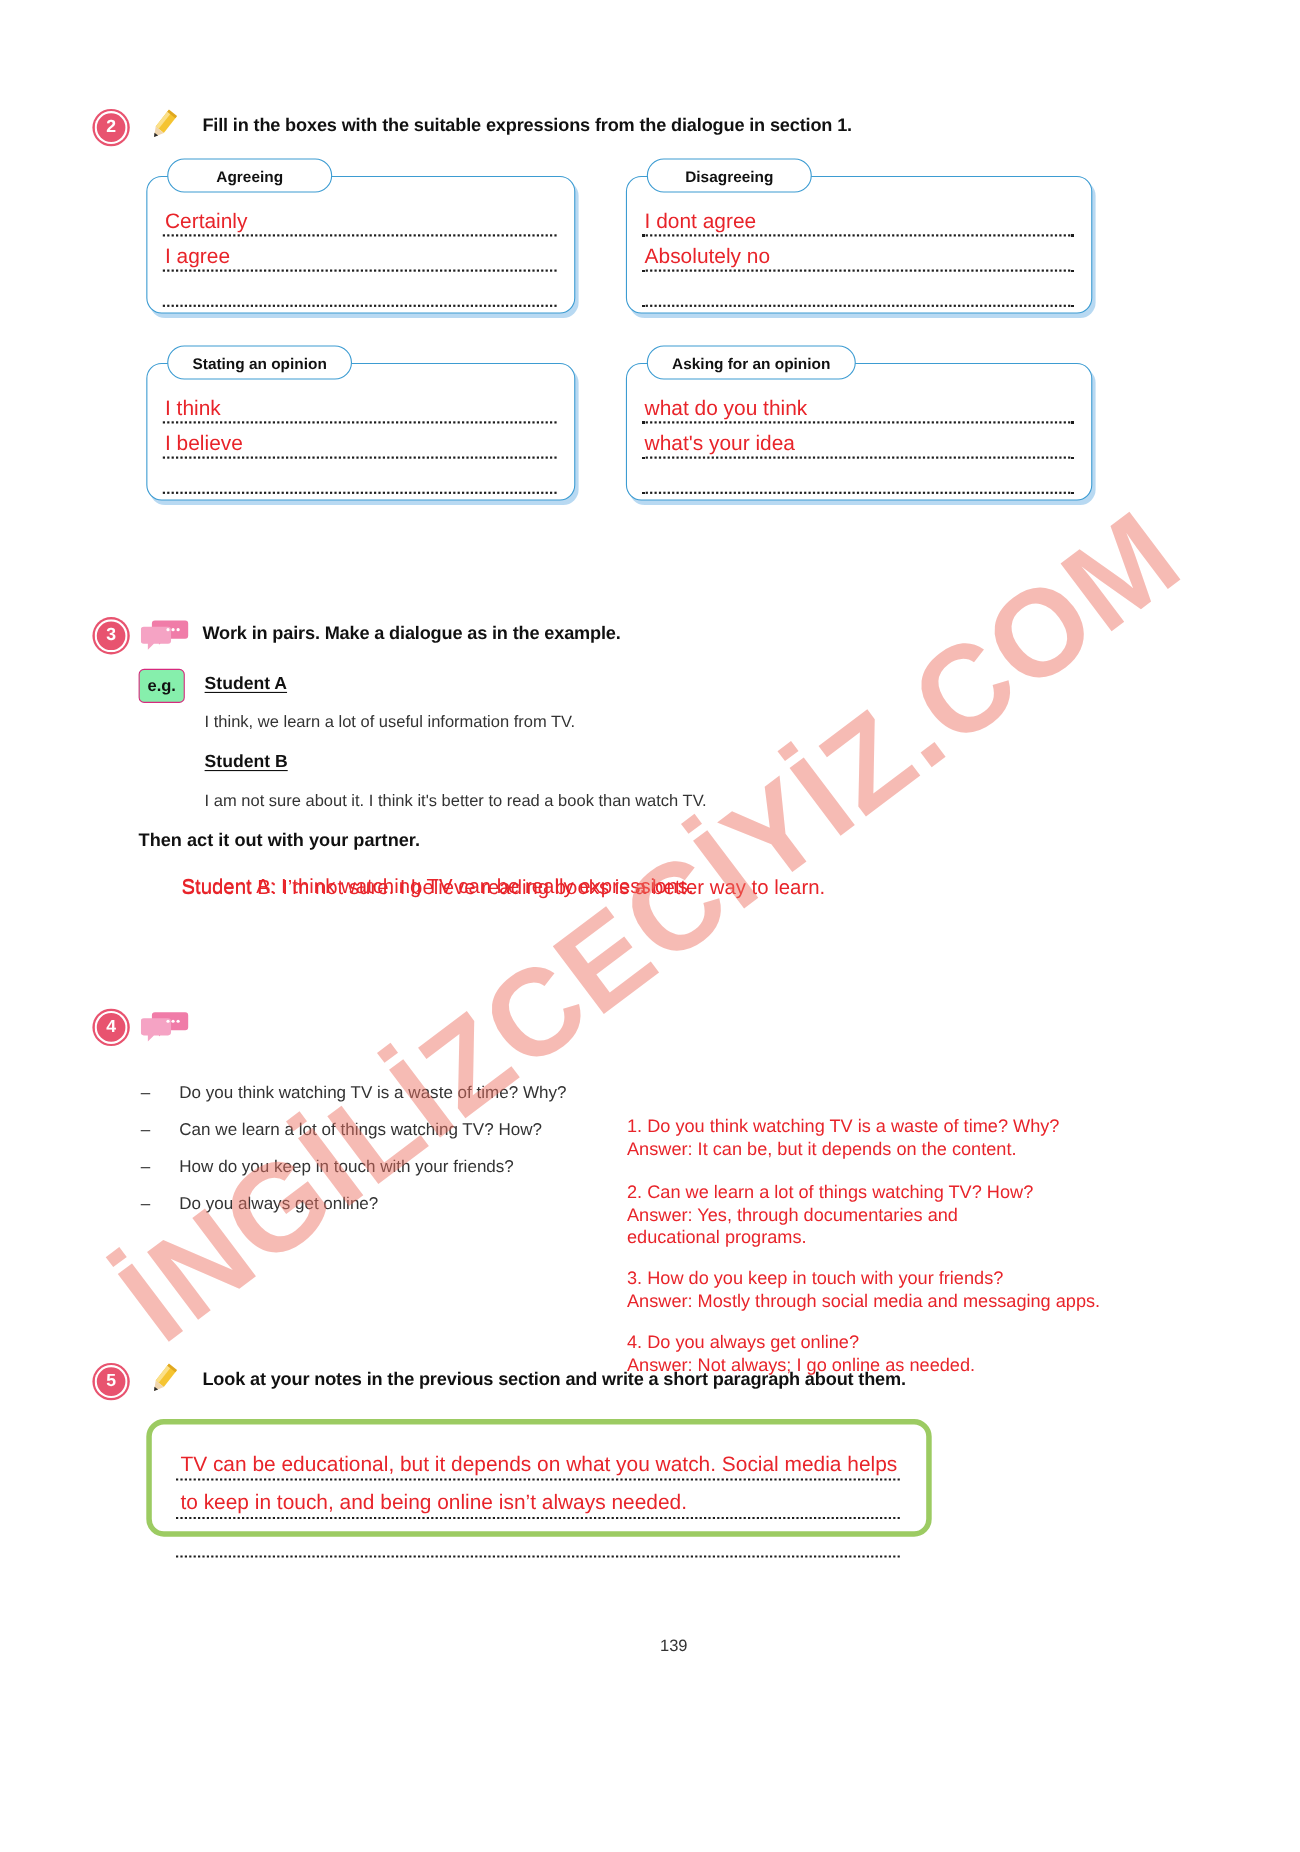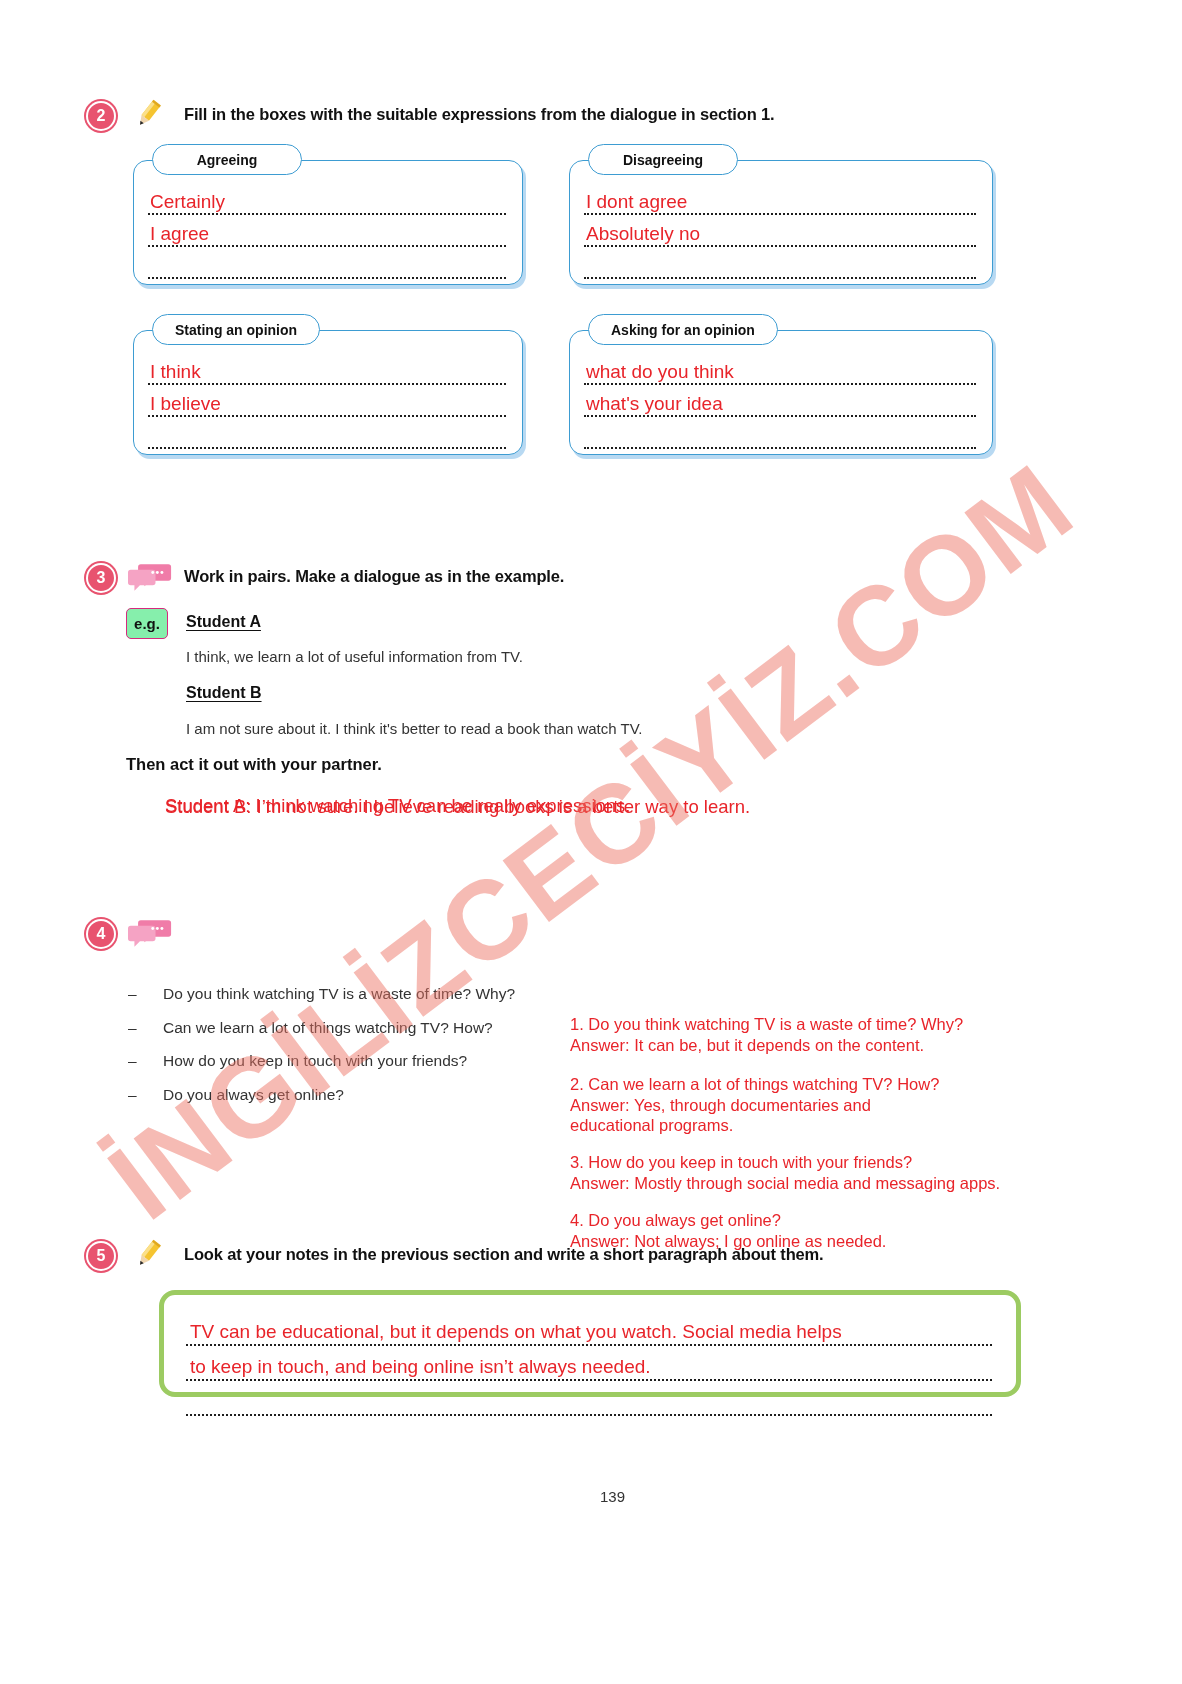--- a/index.html
+++ b/index.html
@@ -395,21 +395,21 @@
           <rect x="15" y="2" width="4" height="22" fill="#fbe08a"></rect>
           <rect x="15" y="1" width="11" height="3" fill="#e0a81f"></rect>
           <polygon points="15,24 26,24 20.5,34" fill="#f0d6ae"></polygon>
           <polygon points="18,30 23,30 20.5,34" fill="#2b2b2b"></polygon>
         </g>
       </svg>
     </div>
     <div class="ex-title">Look at your notes in the previous section and write a short paragraph about them.</div>
   </div>
 
-  <div class="green-box" style="left:133px; top:1290px; width:862px; height:107px;margin-left:26px;">
+  <div class="green-box" style="left:133px; top:1290px; width:714px; height:107px;">
     <div class="green-lines">
       <div class="dotline">
         <span class="green-answer">TV can be educational, but it depends on what you watch. Social media helps</span>
       </div>
       <div class="dotline">
         <span class="green-answer">to keep in touch, and being online isn’t always needed.</span>
       </div>
       <div class="dotline"></div>
     </div>
   </div>

